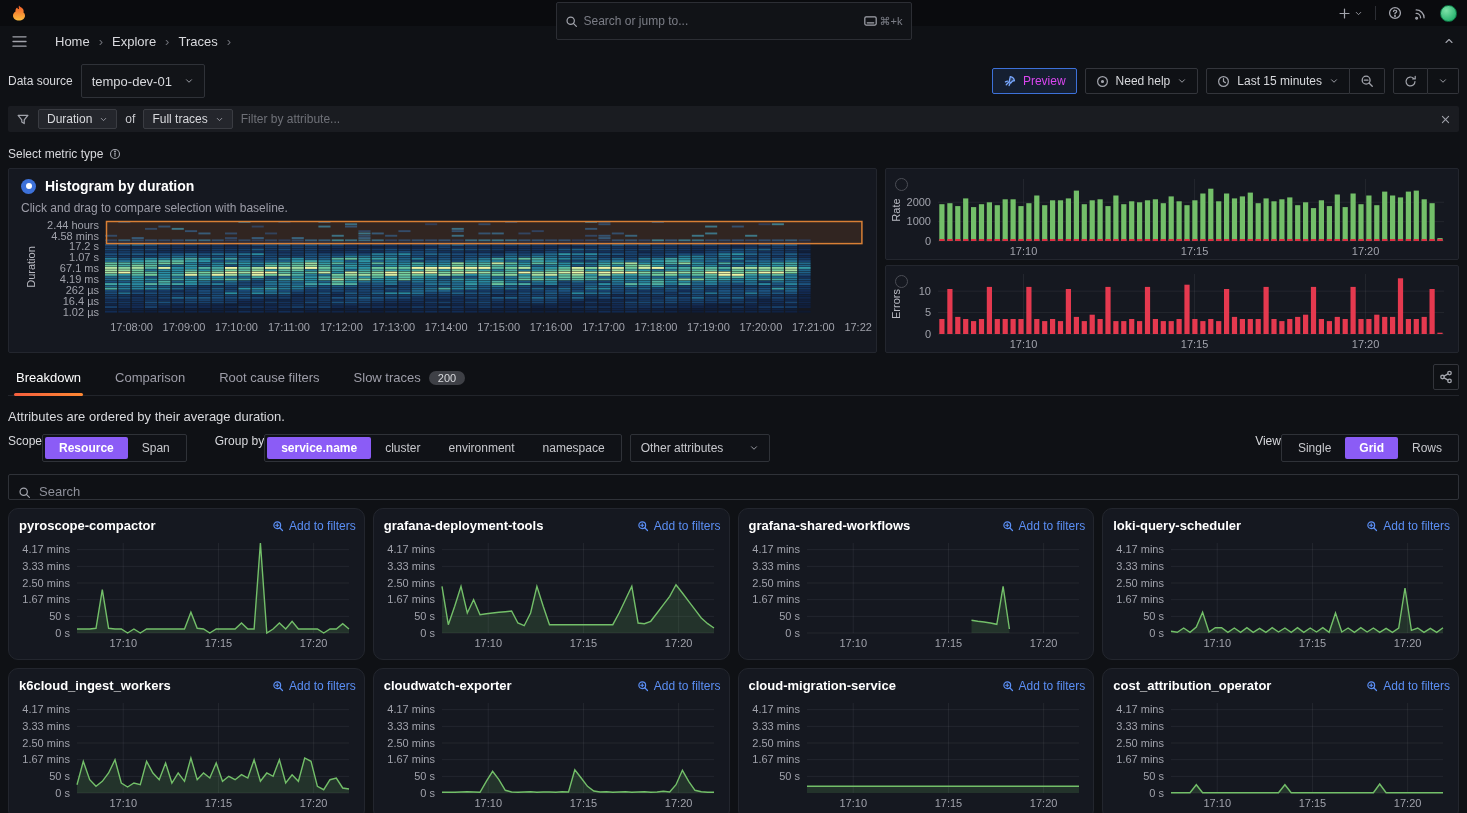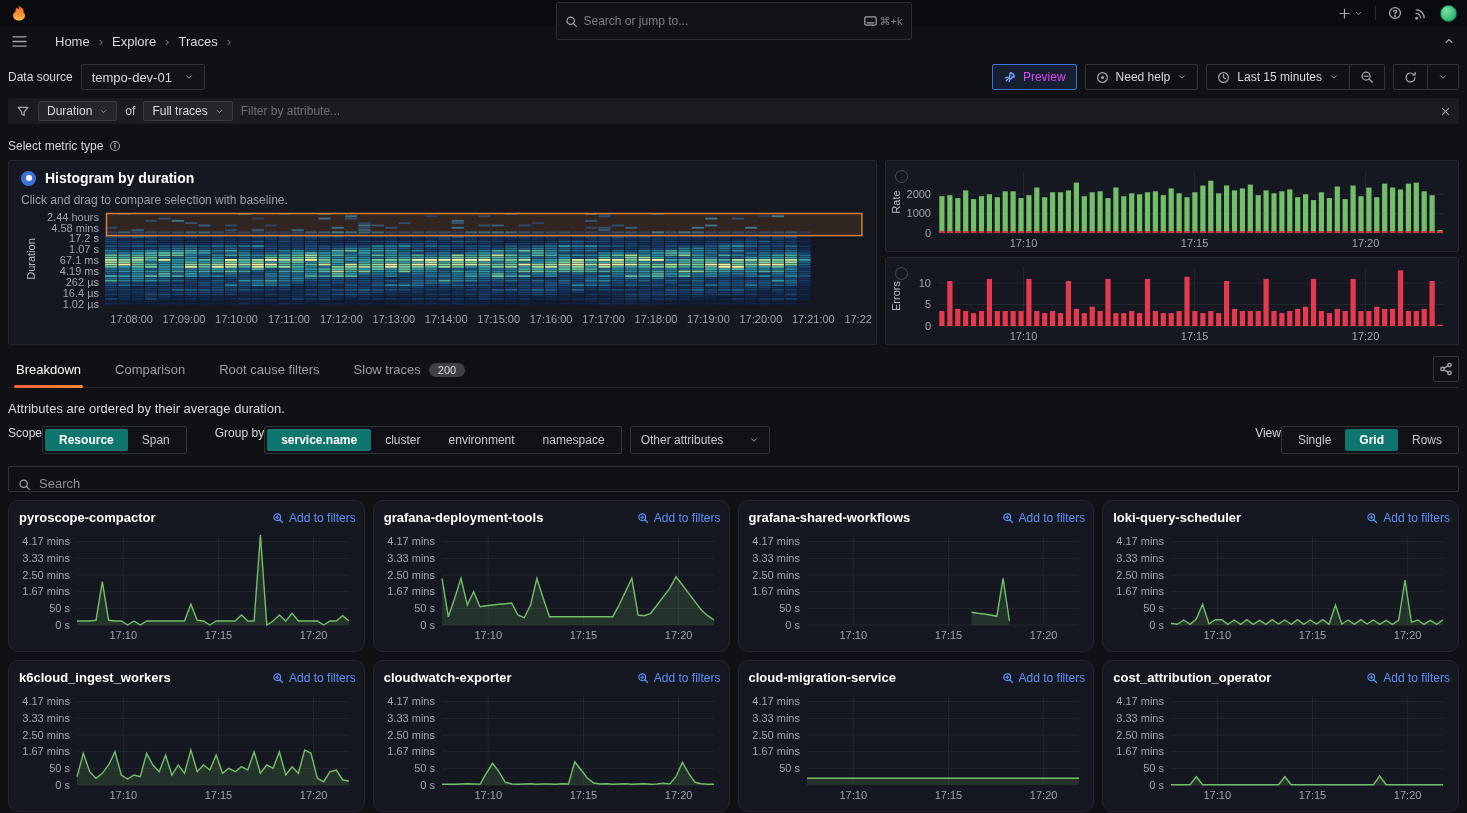--- a/index.html
+++ b/index.html
@@ -17,21 +17,21 @@
 .avatar{width:17px;height:17px;border-radius:50%;background:radial-gradient(circle at 35% 30%,#7ee2a8,#10a55f);border:1px solid #0c7a46}
 .icbtn{display:flex;align-items:center;gap:3px;cursor:pointer}
 
 .crumbrow{height:30px;display:flex;align-items:center;padding:0 12px;gap:28px}
 .crumbs{display:flex;align-items:center;gap:9px;font-size:13px}
 .crumb-sep{color:#6e7077;font-size:13px}
 .collapse{margin-left:auto}
 
 .row2{display:flex;align-items:center;padding:8px 8px 0}
 .label12{font-size:12px;color:#d8d9dd}
-.ds-select{margin-left:8px;height:26px;border:1px solid #2f3238;border-radius:2px;background:#121418;display:flex;align-items:center;gap:12px;padding:0 10px;font-size:13px}
+.ds-select{margin-left:8px;height:34px;border:1px solid #2f3238;border-radius:2px;background:#121418;display:flex;align-items:center;gap:12px;padding:0 10px;font-size:13px}
 .right-tools{margin-left:auto;display:flex;align-items:center;gap:8px}
 .btn{height:26px;display:flex;align-items:center;gap:7px;padding:0 10px;border:1px solid #33353b;border-radius:2px;font-size:12px;font-weight:500;color:#d8d9dd;background:transparent;white-space:nowrap}
 .btn-preview{border-color:#3d71d9;color:#d946ef;background:rgba(61,113,217,0.15)}
 .btngroup{display:flex}
 .btngroup .btn+.btn{border-left:none;border-top-left-radius:0;border-bottom-left-radius:0}
 .btngroup .btn:first-child{border-top-right-radius:0;border-bottom-right-radius:0}
 
 .filter-row{margin:8px 8px 0;height:26px;background:#1a1c21;border-radius:2px;display:flex;align-items:center;gap:8px;padding:0 8px}
 .chip{height:20px;background:#24262c;border:1px solid #3a3c42;border-radius:2px;display:flex;align-items:center;gap:7px;padding:0 8px;font-size:12px;color:#d8d9dd;font-weight:500}
 .filter-row input{flex:1;background:none;border:none;outline:none;font-size:12px;color:#c7c8cd;font-family:inherit}
@@ -58,21 +58,21 @@
 .badge{background:#3e4046;border-radius:9px;padding:1px 9px;font-size:11px;color:#d8d9dd}
 .sharebtn{margin-left:auto;margin-bottom:5px;width:26px;height:26px;border:1px solid #33353b;border-radius:2px;display:flex;align-items:center;justify-content:center}
 .note{padding:13px 8px 2px;font-size:13px}
 
 .controls{display:flex;align-items:flex-end;padding:8px 8px 0}
 .ctl{display:flex;flex-direction:row}
 .ctl-label{font-size:12px;margin-bottom:6px;font-weight:500}
 .ctl-row{display:flex;gap:8px;align-items:stretch}
 .seg{display:flex;border:1px solid #2f3238;border-radius:2px;height:28px;align-items:stretch;background:#101217;padding:2px}
 .seg span{display:flex;align-items:center;padding:0 14px;font-size:12px;color:#c7c8cd;border-radius:2px;cursor:pointer}
-.seg .sel{background:#0f766e;color:#fff;font-weight:700}
+.seg .sel{background:#8b5cf6;color:#fff;font-weight:700}
 .select-box{height:28px;border:1px solid #2f3238;border-radius:2px;padding:0 10px;display:flex;align-items:center;gap:26px;font-size:12px;color:#c7c8cd;background:#101217}
 .ctl-view{margin-left:auto}
 
 .search2{margin:12px 8px 8px;height:26px;border:1px solid #2f3238;border-radius:2px;display:flex;align-items:flex-end;gap:8px;padding:0 9px}
 .search2 input{flex:1;background:none;border:none;outline:none;font-size:13px;color:#c7c8cd;font-family:inherit}
 .search2 input::placeholder{color:#8e909a}
 
 .grid{display:grid;grid-template-columns:repeat(4,1fr);gap:8px;margin:0 8px}
 .card{height:152px;background:#151820;border:1px solid #23262e;border-radius:10px;padding:9px 8px 0 10px}
 .card-head{display:flex;justify-content:space-between;align-items:center;margin-bottom:4px}

